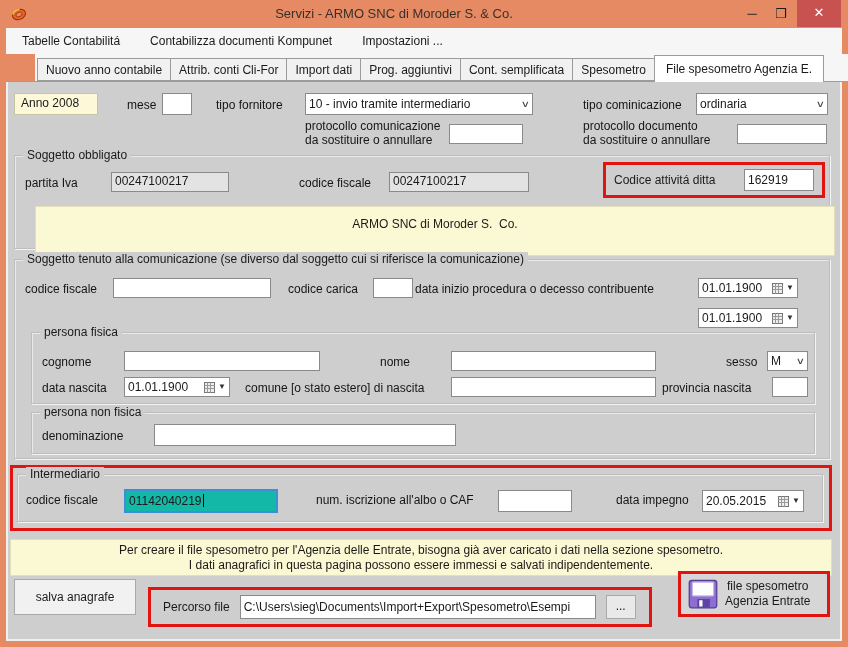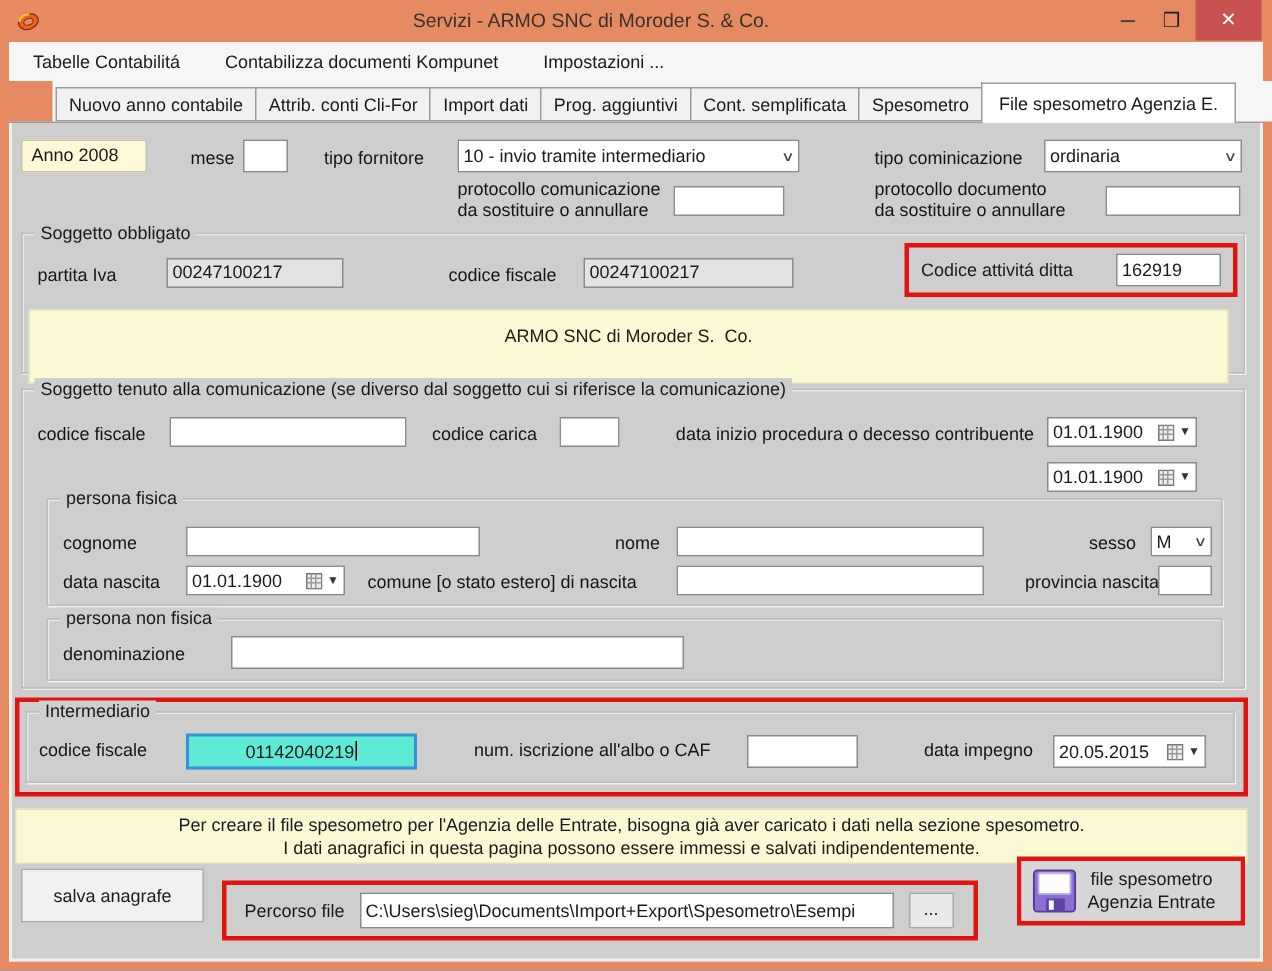--- a/index.html
+++ b/index.html
@@ -33,21 +33,21 @@
          border:1px solid #9b9b9b; margin-right:-1px; white-space:nowrap; }
   .tab.active { height:27px; line-height:26px; background:#fff; border-bottom:none;
                 margin-bottom:-1px; z-index:3; position:relative; padding:0 11px; }
 
   
   .content { position:absolute; left:6px; top:81px; width:836px; height:560px; background:#cecece;
              border-top:1px solid #9b9b9b;
              box-shadow:inset 2px 0 0 #f0f0f0, inset -2px 0 0 #f0f0f0, inset 0 -2px 0 #f0f0f0; }
 
   .lbl { position:absolute; white-space:nowrap; color:#151515; }
-  .tr { text-align:center;margin-left:16px; }
+  .tr { text-align:left; }
   .box { position:absolute; background:#fff; border:1px solid #8a8a8a; padding:1px 3px;
          overflow:hidden; white-space:nowrap; }
   .static { position:static; }
   .ro { background:#e3e3e3; }
   .selbox { display:flex; align-items:center; justify-content:space-between; }
   .chev { font-size:9px; color:#444; transform:scaleX(1.4); margin-left:3px; flex:none; }
   .datebox { display:flex; align-items:center; gap:3px; }
   .datetext { flex:1; overflow:hidden; }
   .cal { width:11px; height:11px; flex:none; }
   .dropar { font-size:8px; color:#333; flex:none; line-height:10px; }
@@ -57,22 +57,22 @@
   .grp-title { position:absolute; top:-8px; left:8px; background:#cecece; padding:0 4px; white-space:nowrap; }
 
   .redframe { position:absolute; border:3px solid #e01512; }
   .yellowbar { position:absolute; background:#fbf8d4; border:1px solid #e3dfbc; text-align:center; }
   .pre { white-space:pre; }
 
   .anno-box { position:absolute; background:#fdf9d8; border:1px solid #c8c4a6; padding:2px 6px;
               white-space:nowrap; }
 
   .btn { background:#f1f1f1; border:1px solid #a9a9a9; text-align:center; cursor:default; }
-  .focusbox { position:absolute; background:#5eead4; border:2px solid #3a8fd8; padding:1px 3px;
-              white-space:nowrap;text-align:center; }
+  .focusbox { position:absolute; background:#14b8a6; border:2px solid #3a8fd8; padding:1px 3px;
+              white-space:nowrap; }
   .caret { display:inline-block; width:1px; height:13px; background:#000; vertical-align:-2px; margin-left:1px; }
 
   .flexrow { display:flex; align-items:center; }
   .banner-line { line-height:15px; }
 </style>
 </head>
 <body>
 
 <div id="win">
 
@@ -136,21 +136,21 @@
     <div class="grp" style="left:8px;top:73px;width:816px;height:94px;">
       <div class="grp-title">Soggetto obbligato</div>
       <div class="lbl" style="left:10px;top:20px;">partita Iva</div>
       <div class="box ro" style="left:96px;top:16px;width:118px;height:20px;">00247100217</div>
       <div class="lbl" style="left:284px;top:20px;">codice fiscale</div>
       <div class="box ro" style="left:374px;top:16px;width:140px;height:20px;">00247100217</div>
       <div class="redframe flexrow" style="left:588px;top:6px;width:222px;height:36px;padding:0 8px;justify-content:space-between;">
         <span>Codice attivitá ditta</span>
         <div class="box static" style="width:70px;height:22px;line-height:18px;">162919</div>
       </div>
-      <div class="yellowbar pre" style="left:4px;top:50px;width:800px;height:50px;line-height:34px;">ARMO SNC di Moroder S.  Co.</div>
+      <div class="yellowbar pre" style="left:20px;top:50px;width:800px;height:50px;line-height:34px;">ARMO SNC di Moroder S.  Co.</div>
     </div>
 
     <div class="grp" style="left:8px;top:177px;width:816px;height:200px;">
       <div class="grp-title">Soggetto tenuto alla comunicazione (se diverso dal soggetto cui si riferisce la comunicazione)</div>
       <div class="lbl" style="left:10px;top:22px;">codice fiscale</div>
       <div class="box" style="left:98px;top:18px;width:158px;height:20px;"></div>
       <div class="lbl" style="left:273px;top:22px;">codice carica</div>
       <div class="box" style="left:358px;top:18px;width:40px;height:20px;"></div>
       <div class="lbl tr" style="left:400px;top:22px;width:278px;">data inizio procedura o decesso contribuente</div>
       <div class="box datebox" style="left:683px;top:18px;width:100px;height:20px;">

